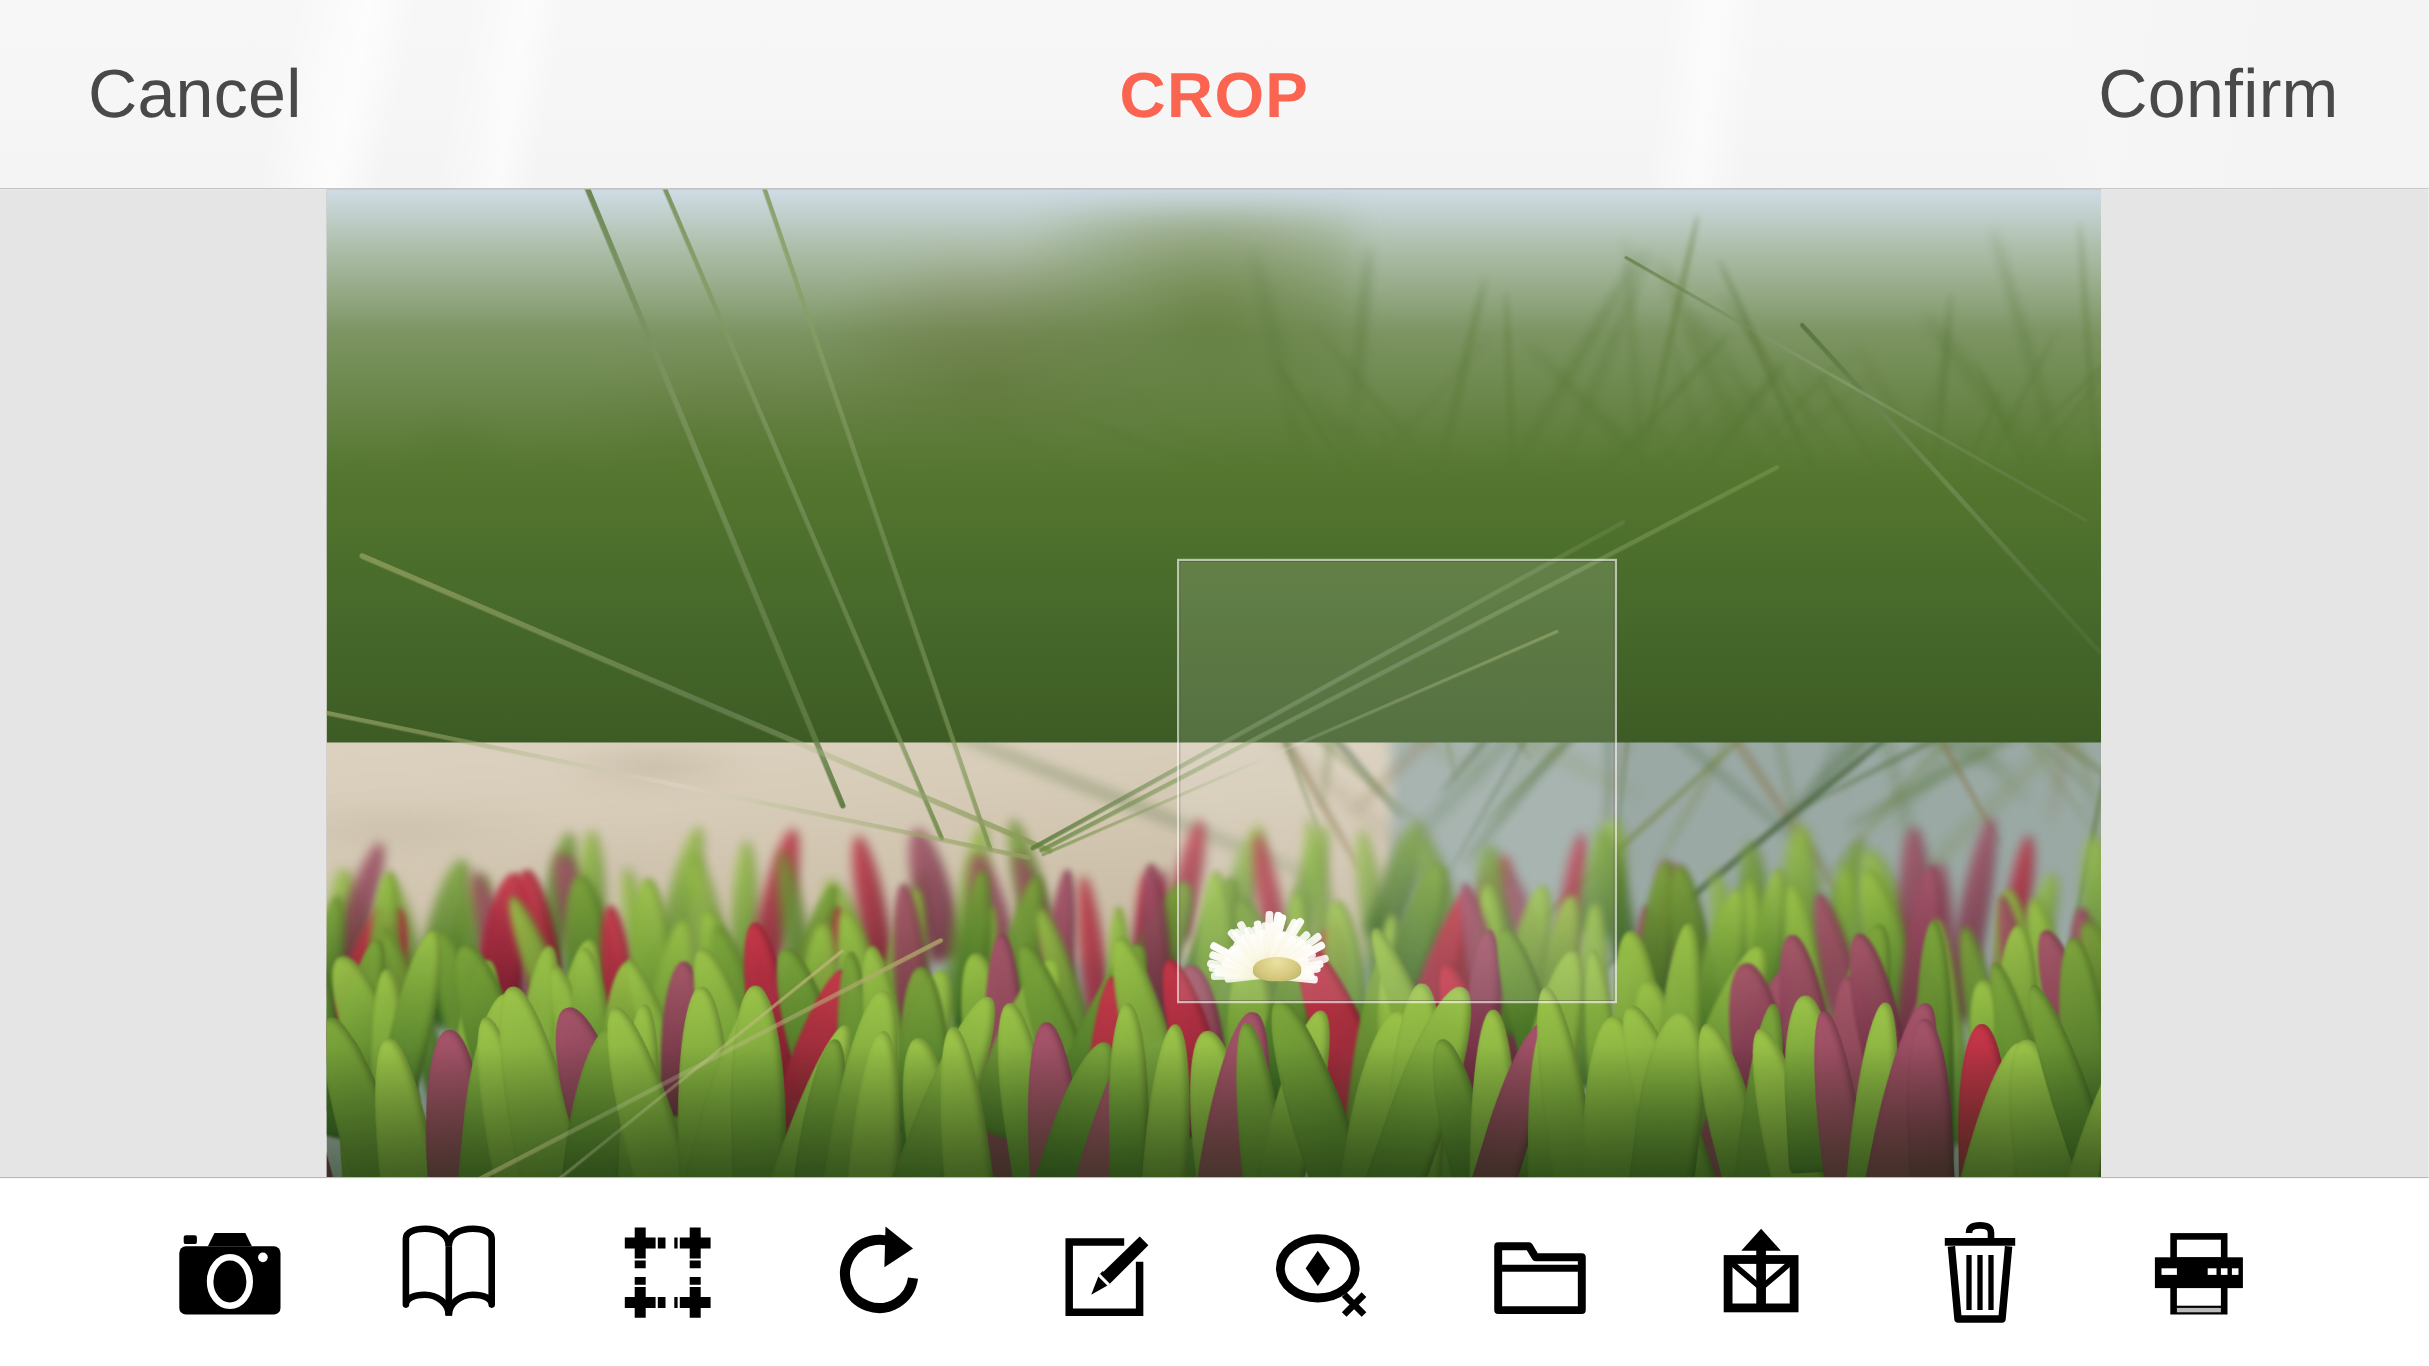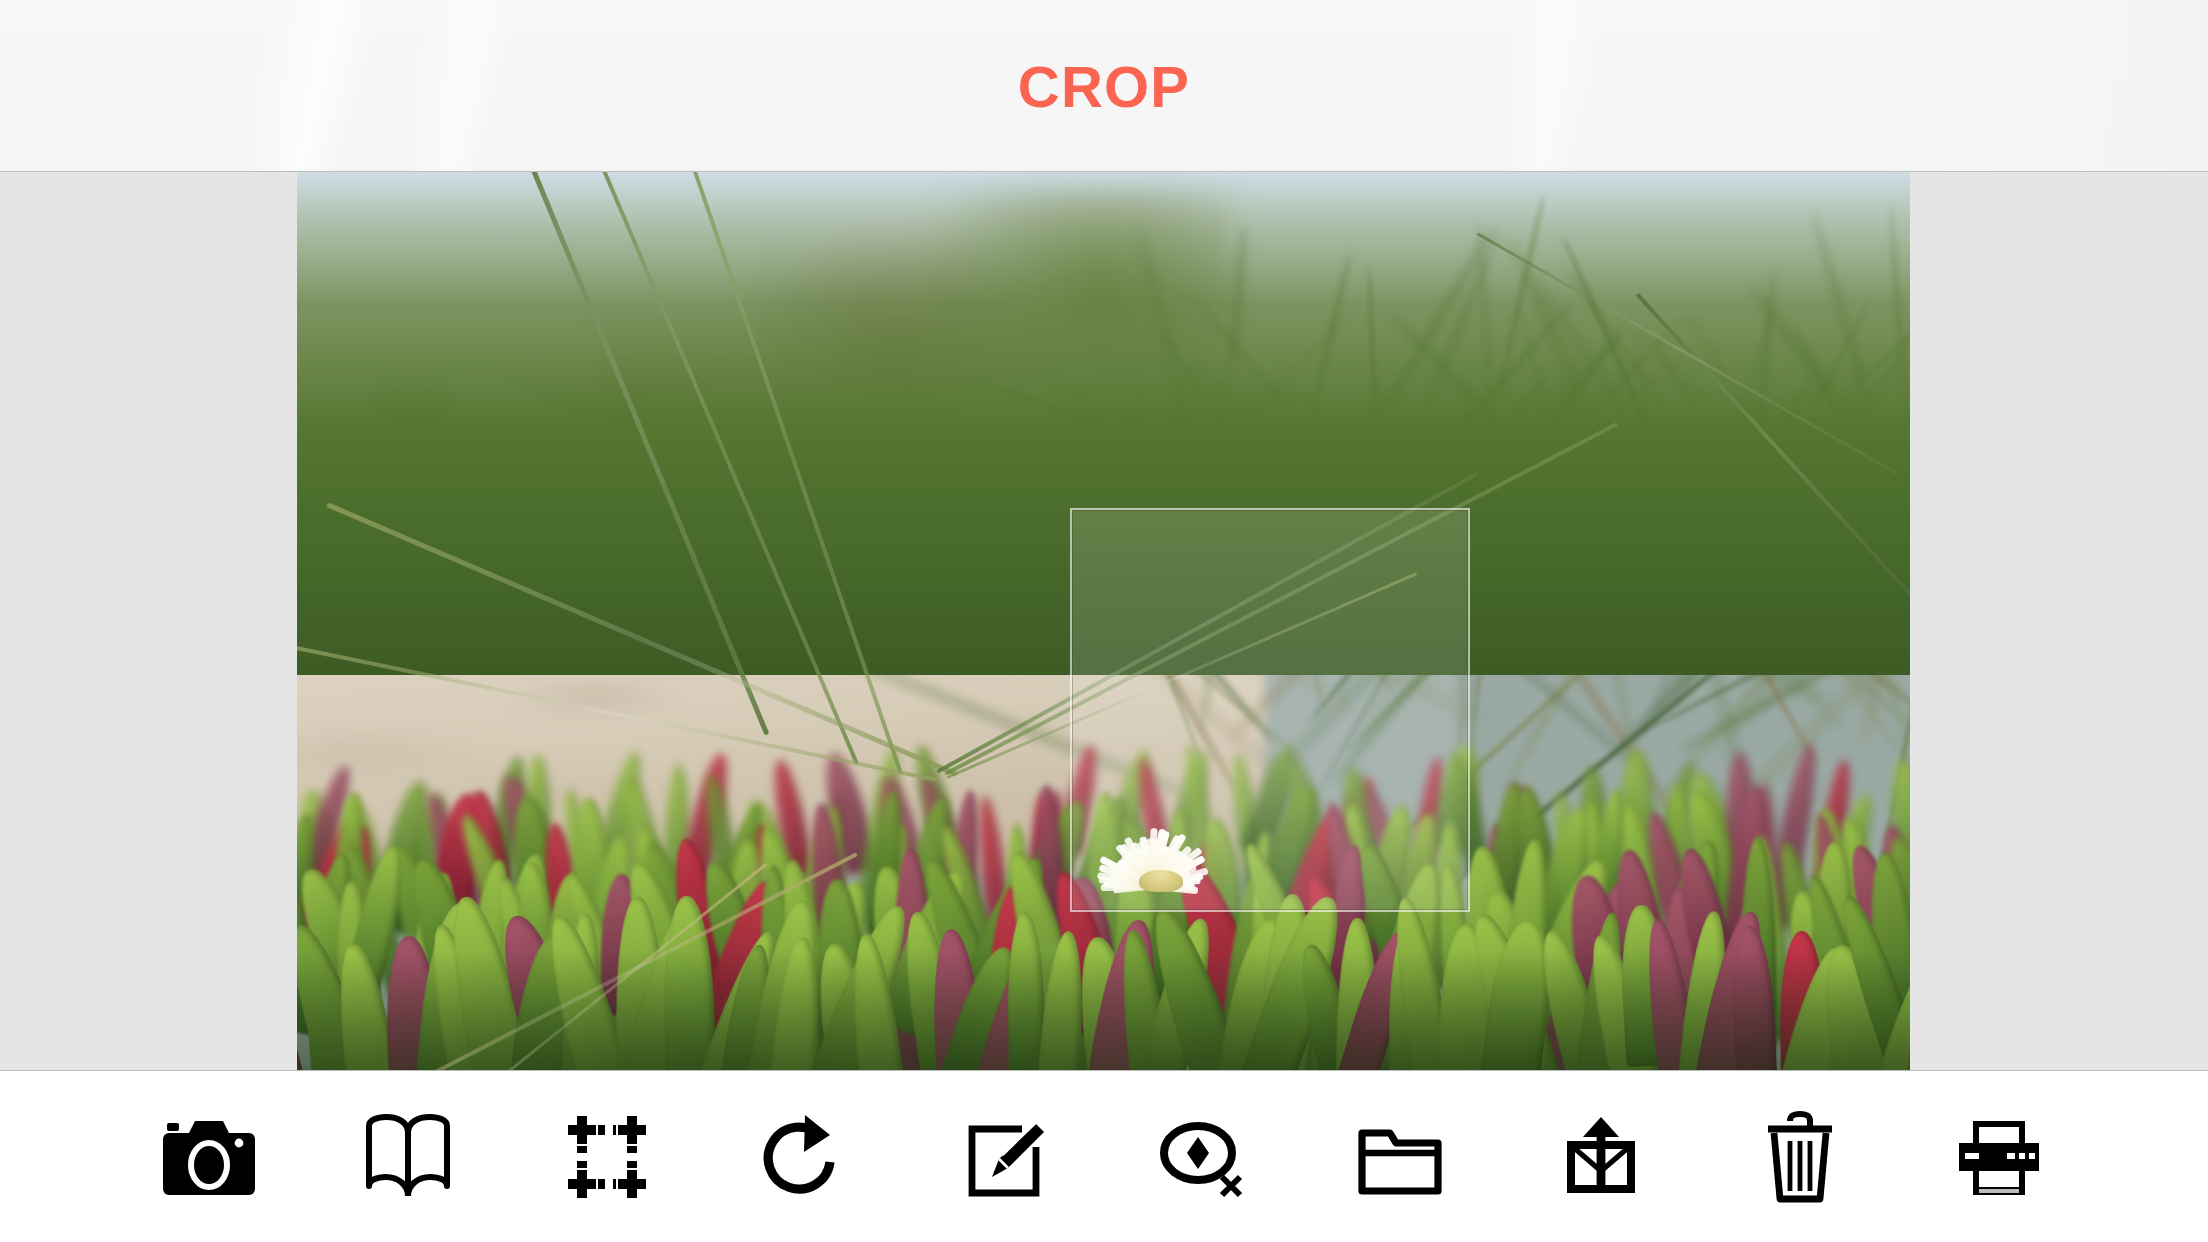--- a/index.html
+++ b/index.html
@@ -148,21 +148,23 @@
   }
   .tool svg { display:block; }
 </style>
 </head>
 <body>
 
 <div id="app">
 
   <div id="header">
     <div class="sheen"></div>
+    <button class="hdr-btn" id="cancel-btn">Cancel</button>
     <div id="crop-title">CROP</div>
+    <button class="hdr-btn" id="confirm-btn">Confirm</button>
   </div>
 
   <div id="canvas">
     <div id="photo">
       <div class="ly sky"></div>
       <div class="ly sea"></div>
       <div class="ly ridge"></div>
       <div class="ly sand"></div>
       <div class="ly sand-tex"></div>
       <div class="ly rveg"></div>

